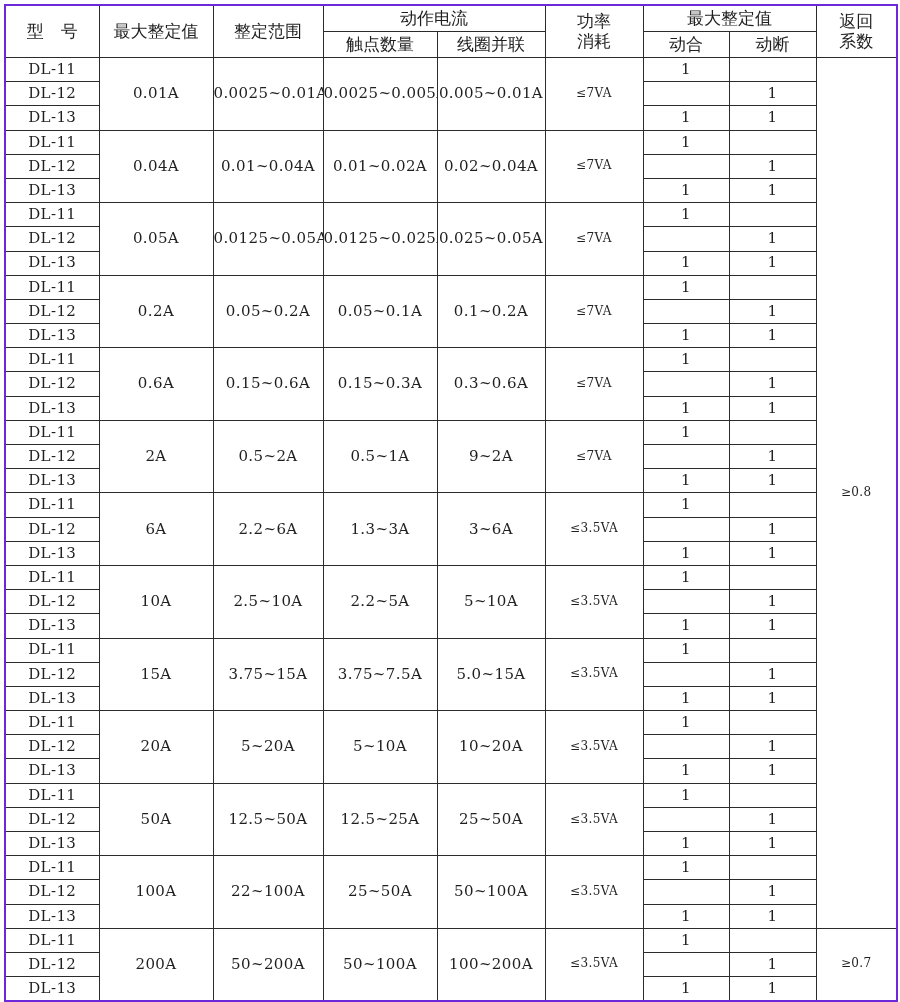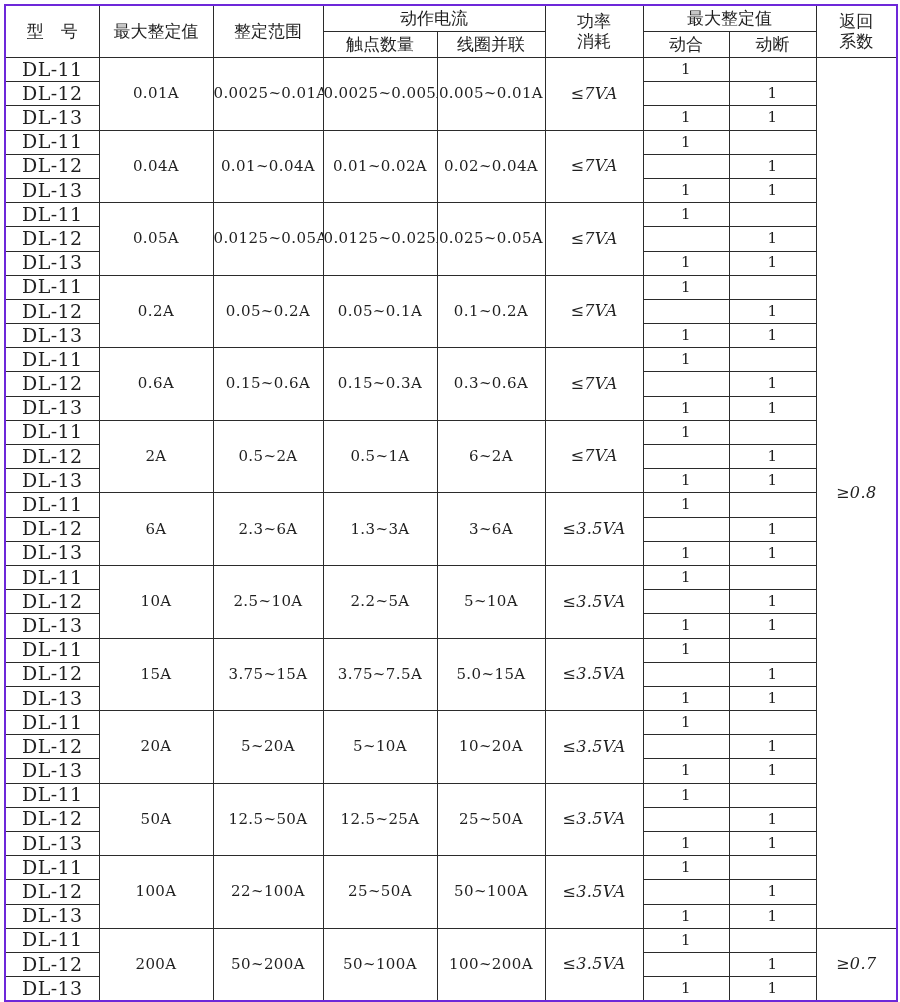--- a/index.html
+++ b/index.html
@@ -30,22 +30,22 @@
   }
   thead th {
     font-size: 17px;
     height: 25px;
   }
   tbody tr { height: 24.2px; }
   tbody td {
     font-size: 15px;
     letter-spacing: 0.4px;
   }
-  td.model-cell { font-size: 19px; }
-  td.power-cell, td.return-coef-cell { font-size: 16px; font-style: italic; }
+  td.model-cell { font-size: 15px; }
+  td.power-cell, td.return-coef-cell { font-size: 12px; }
 </style>
 </head>
 <body>
 
 <table class="spec">
   <colgroup>
     <col style="width:94px">
     <col style="width:114px">
     <col style="width:110px">
     <col style="width:114px">
@@ -174,39 +174,39 @@
       <tr>
         <td class="model-cell">DL-13</td>
         <td class="contact-no-cell">1</td>
         <td class="contact-nc-cell">1</td>
       </tr>
       <tr>
         <td class="model-cell">DL-11</td>
         <td rowspan="3" class="max-setting-cell">2A</td>
         <td rowspan="3" class="setting-range-cell">0.5~2A</td>
         <td rowspan="3" class="coil-series-cell">0.5~1A</td>
-        <td rowspan="3" class="coil-parallel-cell">6~2A</td>
+        <td rowspan="3" class="coil-parallel-cell">9~2A</td>
         <td rowspan="3" class="power-cell">≤7VA</td>
         <td class="contact-no-cell">1</td>
         <td class="contact-nc-cell"></td>
       </tr>
       <tr>
         <td class="model-cell">DL-12</td>
         <td class="contact-no-cell"></td>
         <td class="contact-nc-cell">1</td>
       </tr>
       <tr>
         <td class="model-cell">DL-13</td>
         <td class="contact-no-cell">1</td>
         <td class="contact-nc-cell">1</td>
       </tr>
       <tr>
         <td class="model-cell">DL-11</td>
         <td rowspan="3" class="max-setting-cell">6A</td>
-        <td rowspan="3" class="setting-range-cell">2.3~6A</td>
+        <td rowspan="3" class="setting-range-cell">2.2~6A</td>
         <td rowspan="3" class="coil-series-cell">1.3~3A</td>
         <td rowspan="3" class="coil-parallel-cell">3~6A</td>
         <td rowspan="3" class="power-cell">≤3.5VA</td>
         <td class="contact-no-cell">1</td>
         <td class="contact-nc-cell"></td>
       </tr>
       <tr>
         <td class="model-cell">DL-12</td>
         <td class="contact-no-cell"></td>
         <td class="contact-nc-cell">1</td>

